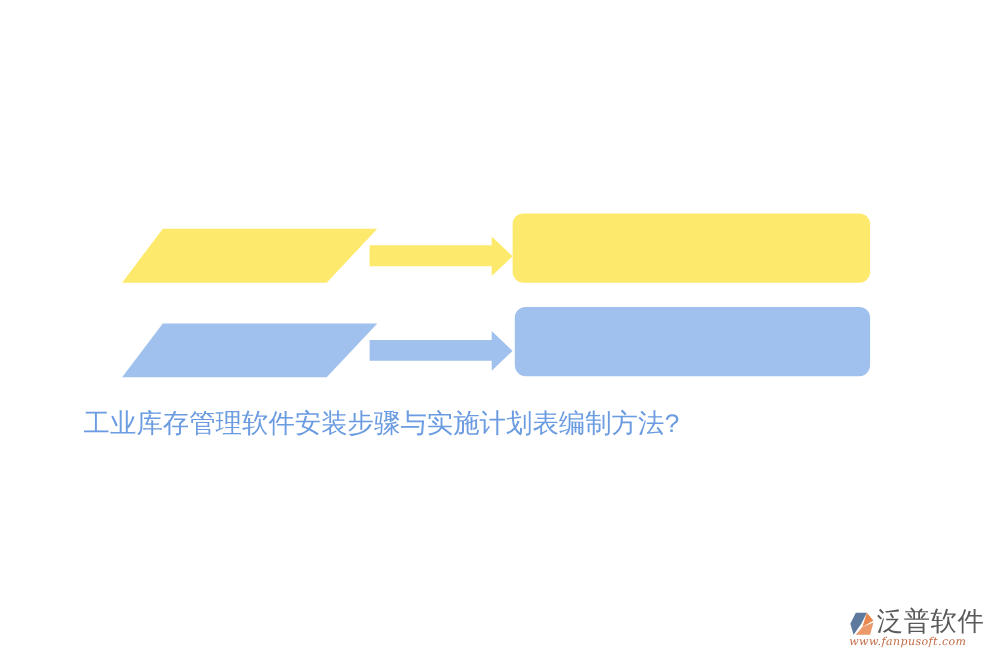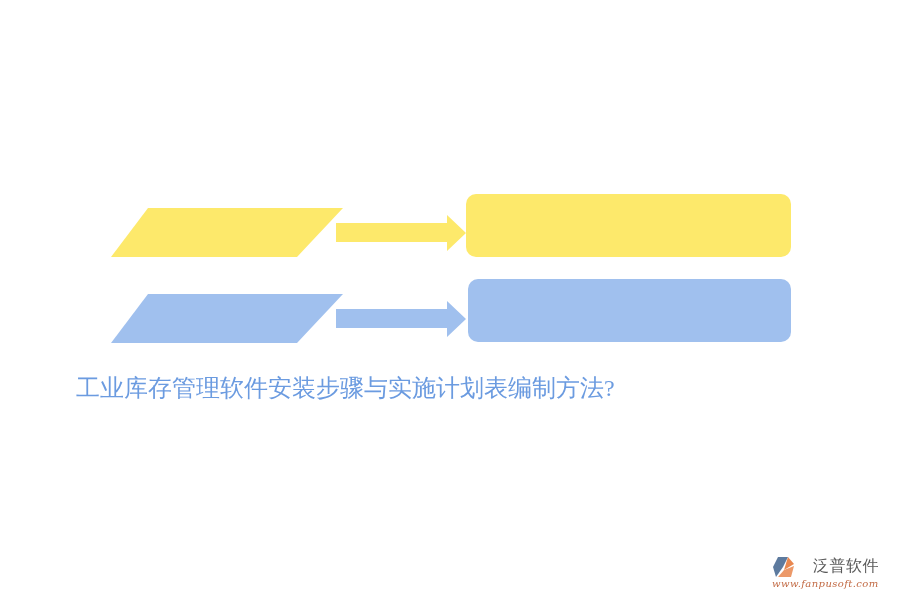--- a/index.html
+++ b/index.html
@@ -1,22 +1,22 @@
 <!DOCTYPE html>
 <html><head>
 <meta charset="utf-8">
 <style>
   html, body { margin: 0; padding: 0; }
   body { width: 900px; height: 600px; background: #ffffff; position: relative; overflow: hidden; font-family: "DejaVu Sans", sans-serif; }
   .shape-layer { position: absolute; left: 0; top: 0; width: 900px; height: 600px; }
   .box { position: absolute; border-radius: 10px; }
-  .title { position: absolute; left: 76px; top: 370px; width: 760px; font-family: Liberation Serif, serif; font-size: 24px; line-height: 36px; letter-spacing: 0px; white-space: nowrap; }
+  .title { position: absolute; left: 76px; top: 370px; width: 760px; font-family: Liberation Mono, monospace; font-size: 24px; line-height: 36px; letter-spacing: 0px; white-space: nowrap; }
   .logo { position: absolute; left: 770px; top: 553px; width: 125px; height: 40px; }
   .logo-icon { position: absolute; left: 2px; top: 3px; width: 24px; height: 22px; }
-  .logo-name { position: absolute; left: 27px; top: 0px; font-family: Liberation Sans, sans-serif; font-size: 16px; line-height: 26px; color: #5a5a5a; white-space: nowrap; letter-spacing: 0.5px; margin-left: 16px; }
+  .logo-name { position: absolute; left: 27px; top: 0px; font-family: Liberation Sans, sans-serif; font-size: 24px; line-height: 26px; color: #5a5a5a; white-space: nowrap; letter-spacing: 0.5px; }
   .logo-url { position: absolute; left: 2px; top: 25px; font-family: "DejaVu Serif", serif; font-size: 10px; line-height: 11px; white-space: nowrap; letter-spacing: 0.4px; }
 </style>
 </head>
 <body>
 
 <svg class="shape-layer" viewBox="0 0 900 600" xmlns="http://www.w3.org/2000/svg">
 
   <polygon points="148,208 343,208 297,257 111,257" fill="#fde96b"></polygon>
   <polygon points="336,223 447,223 447,215 466,233 447,251 447,242 336,242" fill="#fde96b"></polygon>
 

